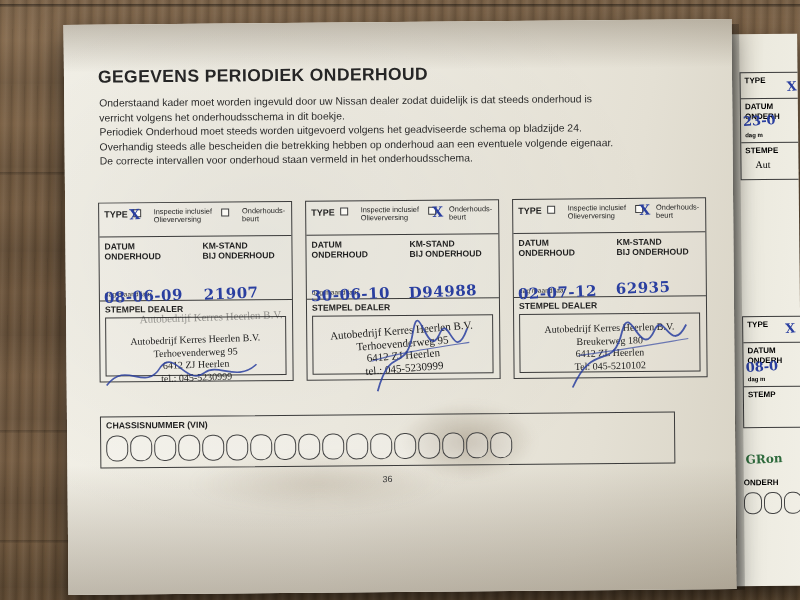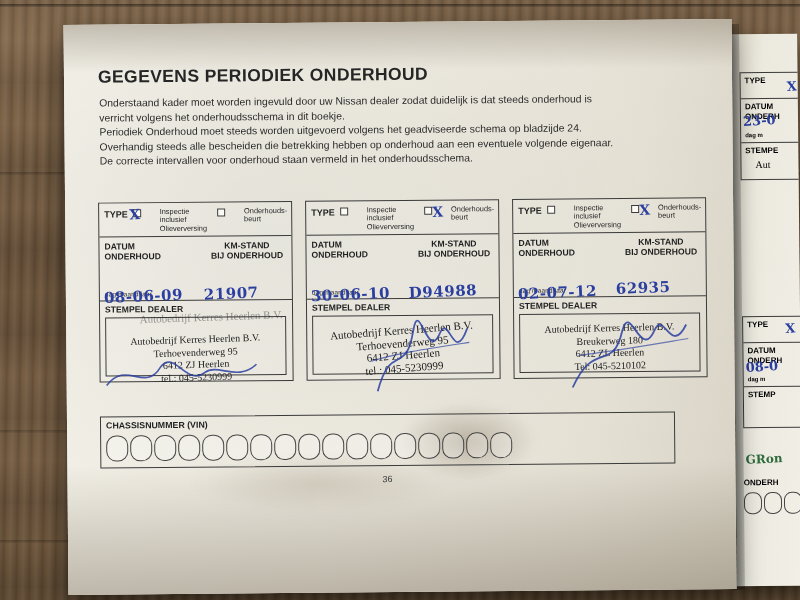--- a/index.html
+++ b/index.html
@@ -92,27 +92,27 @@
   .box.b1 { left:33px; }
   .box.b2 { left:240px; }
   .box.b3 { left:447px; }
 
   .row-type {
     position:relative; height:34px; border-bottom:1px solid #3b3b3b;
     display:flex; align-items:flex-start; padding:4px 4px 0 5px;
   }
   .lbl-type { font-size:9px; font-weight:bold; color:#1f1f1f; margin-right:5px; margin-top:2px;}
   .chk-group { display:flex; gap:9px; margin-top:1px; }
-  .chk-item { display:flex; align-items:flex-start; gap:19px; }
+  .chk-item { display:flex; align-items:flex-start; gap:13px; }
   .chkbox { width:8px; height:8px; border:1px solid #3b3b3b; background:#fbfaf5; margin-top:1px; flex:none;}
   .chk-txt { font-size:7.4px; line-height:8.4px; color:#1f1f1f; }
 
   .row-data { position:relative; height:64px; border-bottom:1px solid #3b3b3b; }
   .col-date { position:absolute; left:0; top:0; width:98px; height:100%; border-right:0px; }
-  .col-km { position:absolute; left:98px; top:0; right:0; height:100%;text-align:center; }
+  .col-km { position:absolute; left:98px; top:0; right:0; height:100%; }
   .cell-h { font-size:8.6px; font-weight:bold; color:#1f1f1f; line-height:10px; padding:4px 0 0 5px; }
   .dmy { position:absolute; left:5px; bottom:3px; font-size:6.4px; color:#1f1f1f; letter-spacing:0.2px; }
 
   .row-stamp { position:relative; height:80px; }
   .stamp-h { font-size:8.6px; font-weight:bold; color:#1f1f1f; padding:3px 0 0 5px; }
   .stamp-inner {
     position:absolute; left:5px; top:16px; right:6px; bottom:5px;
     border:1px solid #3b3b3b;
   }
 

